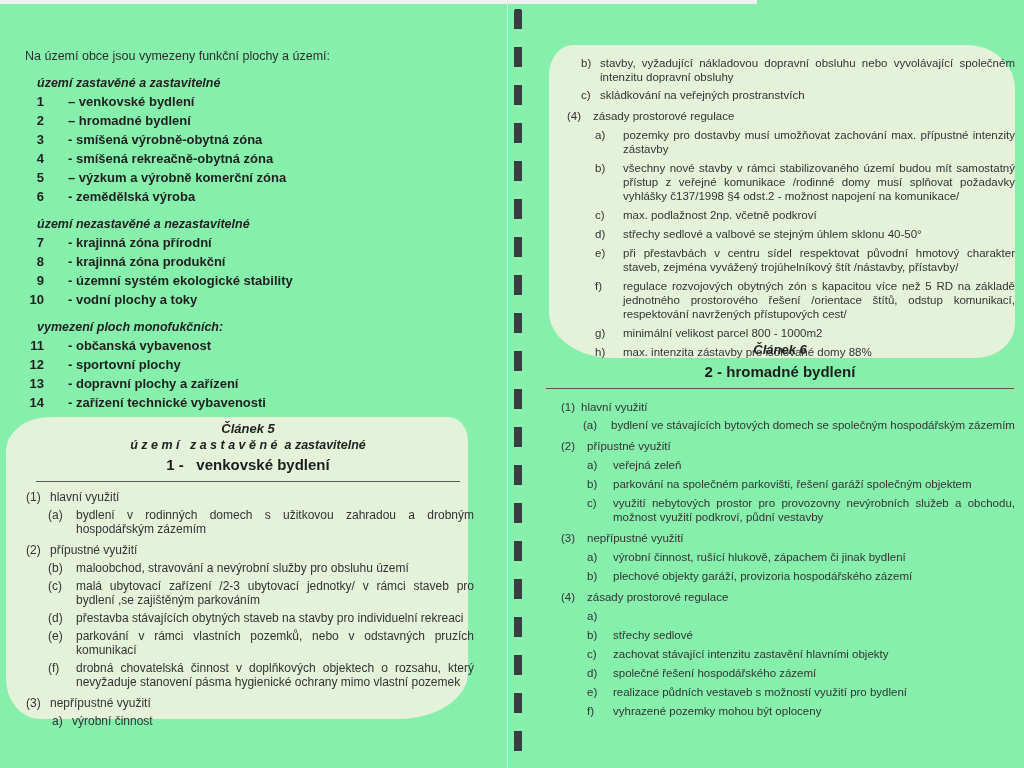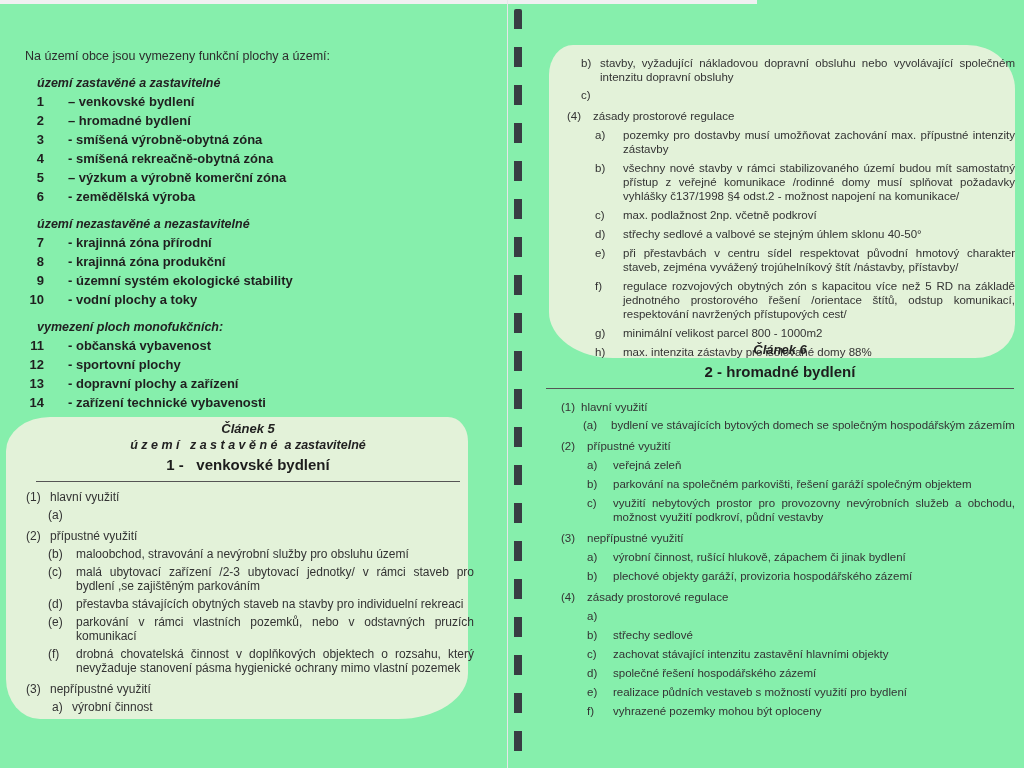--- a/index.html
+++ b/index.html
@@ -171,20 +171,21 @@
         <div class="art-heading">1 -   venkovské bydlení</div>
       </div>
       <div class="rows">
 
       <div class="arow sec">
             <span class="rlabel">(1)</span>
             <span class="rtext">hlavní využití</span>
           </div>
           <div class="arow sub">
             <span class="rlabel">(a)</span>
+            <span class="rtext">bydlení v rodinných domech s užitkovou zahradou a drobným hospodářským zázemím</span>
           </div>
           <div class="arow sec">
             <span class="rlabel">(2)</span>
             <span class="rtext">přípustné využití</span>
           </div>
           <div class="arow sub">
             <span class="rlabel">(b)</span>
             <span class="rtext">maloobchod, stravování a nevýrobní služby pro obsluhu území</span>
           </div>
           <div class="arow sub">
@@ -222,20 +223,21 @@
   <div class="col col-right">
 
     <div class="top-block">
 
     <div class="arow tsub">
           <span class="rlabel">b)</span>
           <span class="rtext">stavby, vyžadující nákladovou dopravní obsluhu nebo vyvolávající společném intenzitu dopravní obsluhy</span>
         </div>
         <div class="arow tsub">
           <span class="rlabel">c)</span>
+          <span class="rtext">skládkování na veřejných prostranstvích</span>
         </div>
         <div class="arow sec4">
           <span class="rlabel">(4)</span>
           <span class="rtext">zásady prostorové regulace</span>
         </div>
         <div class="arow nsub">
           <span class="rlabel">a)</span>
           <span class="rtext">pozemky pro dostavby musí umožňovat zachování max. přípustné intenzity zástavby</span>
         </div>
         <div class="arow nsub">

